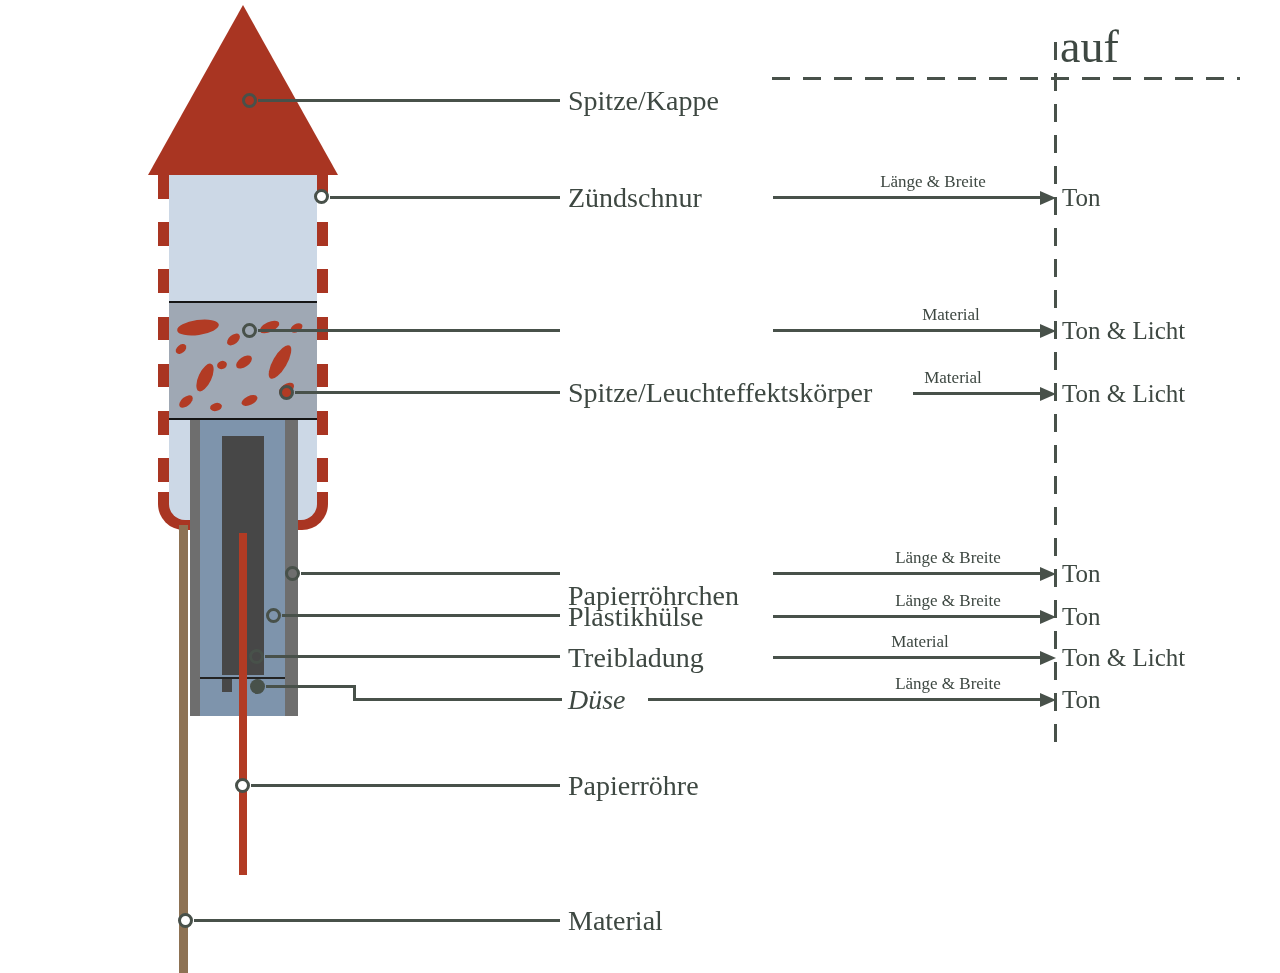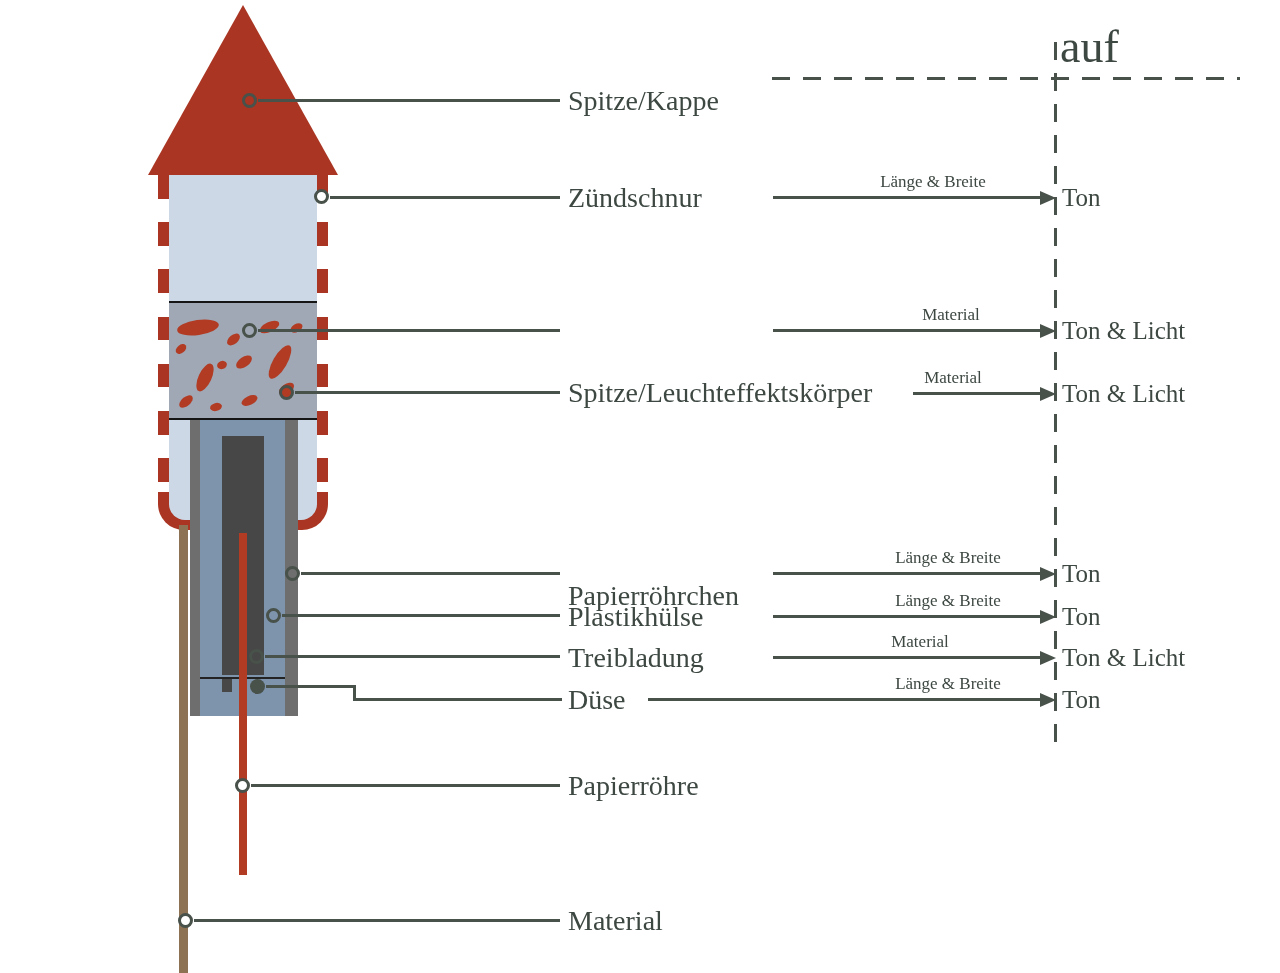--- a/index.html
+++ b/index.html
@@ -122,21 +122,21 @@
   <div class="abs hline" style="left:353px;top:698px;width:209px;"></div>
   <div class="abs hline" style="left:251px;top:784px;width:309px;"></div>
   <div class="abs hline" style="left:194px;top:919px;width:366px;"></div>
 
   <div class="abs lbl" style="left:568px;top:84px;">Spitze/Kappe</div>
   <div class="abs lbl" style="left:568px;top:181px;">Zündschnur</div>
   <div class="abs lbl" style="left:568px;top:376px;">Spitze/Leuchteffektskörper</div>
   <div class="abs lbl" style="left:568px;top:557px;margin-top:22px;">Papierröhrchen</div>
   <div class="abs lbl" style="left:568px;top:600px;">Plastikhülse</div>
   <div class="abs lbl" style="left:568px;top:641px;">Treibladung</div>
-  <div class="abs lbl" style="left:568px;top:683px;">Düse</div>
+  <div class="abs lbl" style="left:568px;top:683px;font-style:italic;">Düse</div>
   <div class="abs lbl" style="left:568px;top:769px;">Papierröhre</div>
   <div class="abs lbl" style="left:568px;top:904px;">Material</div>
 
   <div class="abs header-word" style="left:1060px;top:22px;">auf</div>
   <div class="abs dash-h" style="left:772px;top:77px;width:468px;"></div>
   <div class="abs dash-v" style="left:1054px;top:42px;height:708px;"></div>
 
   <div class="abs small-lbl" style="left:823px;top:172px;">Länge &amp; Breite</div>
   <div class="abs hline" style="left:773px;top:196px;width:267px;"></div>
   <div class="abs arrowhead" style="left:1040px;top:191px;"></div>

